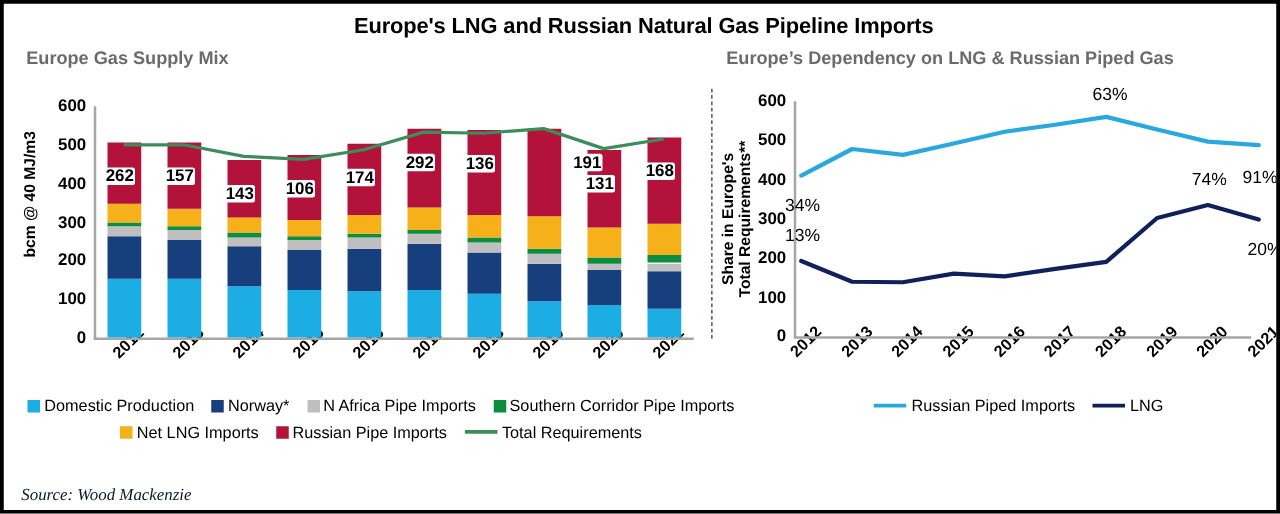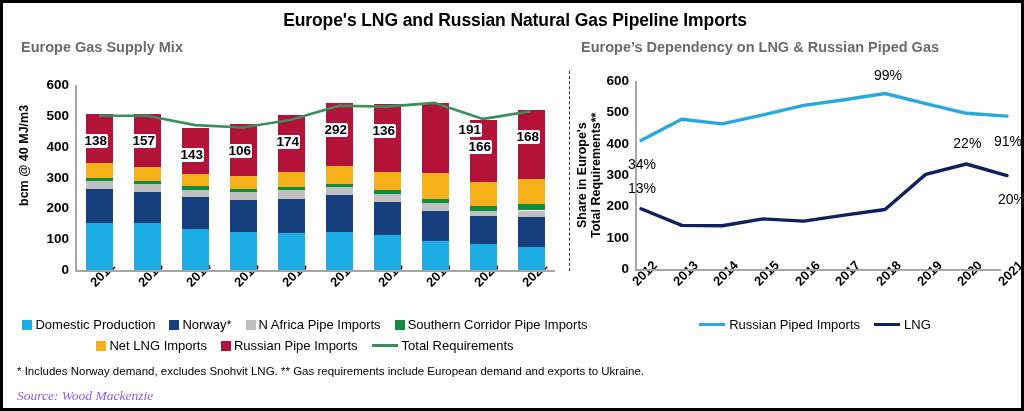--- a/index.html
+++ b/index.html
@@ -36,21 +36,21 @@
             background:#fff;padding:0 1px;white-space:nowrap;line-height:1.05;
             border-radius:2px;}
 
   
   .legrow{position:absolute;width:100%;text-align:center;font-size:13px;color:#000;}
   .legitem{display:inline-block;margin:0 7px;white-space:nowrap;vertical-align:middle;}
   .swatch{display:inline-block;width:10px;height:10px;vertical-align:-1px;margin-right:3px;}
   .lineswatch{display:inline-block;width:26px;height:3px;vertical-align:3px;margin-right:4px;}
 
   .note{position:absolute;left:14px;top:362px;font-size:11.5px;color:#000;}
-  .src{position:absolute;left:14px;top:385px;font-size:13.5px;color:#8b5cf6;
+  .src{position:absolute;left:14px;top:385px;font-size:13.5px;color:#0f172a;
        font-style:italic;font-family:"Liberation Serif",serif;}
 </style>
 </head>
 <body>
 
 <div id="page">
 
   <div class="ttl">Europe's LNG and Russian Natural Gas Pipeline Imports</div>
 
   <div class="sub" id="sub-right">Europe’s Dependency on LNG &amp; Russian Piped Gas</div>
@@ -162,29 +162,29 @@
           <div class="seg" style="background: rgb(191, 191, 191); bottom: 53.3417px; height: 6.16667px;"></div>
           <div class="seg" style="background: rgb(14, 141, 64); bottom: 59.5083px; height: 6.16667px;"></div>
           <div class="seg" style="background: rgb(245, 176, 26); bottom: 65.675px; height: 25.5917px;"></div>
           <div class="seg" style="background: rgb(179, 18, 59); bottom: 91.2667px; height: 68.45px;"></div>
         </div>
       </div>
     <svg id="left-line" style="position:absolute;left:0;top:0;overflow:visible;" width="566" height="310">
         <path d="M 96.0 112.8 L 144.0 112.8 L 192.0 122.1 L 240.0 124.5 L 288.0 116.8 L 336.0 102.7 L 384.0 103.6 L 432.0 99.9 L 480.0 115.9 L 528.0 108.2" fill="none" stroke="#3C8C5C" stroke-width="2.6" stroke-linejoin="round"></path>
       </svg>
     <div id="left-barlabels">
-        <div class="barlabel" style="left: 80.5px; top: 130.983px;">138</div>
+        <div class="barlabel" style="left: 80.5px; top: 130.983px;">262</div>
         <div class="barlabel" style="left: 128.5px; top: 130.983px;">157</div>
         <div class="barlabel" style="left: 176.5px; top: 145.167px; text-align: center;">143</div>
         <div class="barlabel" style="left: 224.5px; top: 141.158px;">106</div>
         <div class="barlabel" style="left: 272.5px; top: 132.217px;">174</div>
         <div class="barlabel" style="left: 320.5px; top: 120.192px;">292</div>
         <div class="barlabel" style="left: 368.5px; top: 121.117px;">136</div>
         <div class="barlabel" style="left: 416.5px; top: 119.883px; margin-left: 38px;">191</div>
-        <div class="barlabel" style="left: 464.5px; top: 136.533px;">166</div>
+        <div class="barlabel" style="left: 464.5px; top: 136.533px;">131</div>
         <div class="barlabel" style="left: 512.5px; top: 127.283px;">168</div>
       </div>
   </div>
 
   <div class="plot" id="right-chart" style="left:566px;top:0;width:458px;height:310px;">
     <div class="ytitle" id="right-ytitle" style="left:6px;top:105px;height:135px;">Share in Europe's Total Requirements**</div>
     <div id="right-yticks">
         <div class="ytick" style="left: 18px; top: 259px;">0</div>
         <div class="ytick" style="left: 18px; top: 227.667px;">100</div>
         <div class="ytick" style="left: 18px; top: 196.333px;">200</div>
@@ -206,28 +206,27 @@
         <div class="xlab" style="left: 426px; top: 275px;">2021</div>
       </div>
     <div class="axisline" id="right-vaxis" style="width: 1.5px; background: rgb(166, 166, 166); left: 66px; top: 78px; height: 189px;"></div>
     <div class="axisline" id="right-haxis" style="height: 2px; background: rgb(166, 166, 166); left: 66px; top: 266px; width: 366px;"></div>
     <svg id="right-lines" style="position:absolute;left:0;top:0;overflow:visible;" width="458" height="310">
         <path d="M 72.0 137.5 L 112.7 116.2 L 153.3 120.9 L 194.0 111.8 L 234.7 102.4 L 275.3 96.8 L 316.0 90.5 L 356.7 100.6 L 397.3 110.3 L 438.0 113.1" fill="none" stroke="#29A8E0" stroke-width="3.4" stroke-linejoin="round" stroke-linecap="round"></path>
         <path d="M 72.0 205.8 L 112.7 222.4 L 153.3 222.8 L 194.0 215.9 L 234.7 218.1 L 275.3 212.1 L 316.0 206.5 L 356.7 171.4 L 397.3 161.0 L 438.0 172.6" fill="none" stroke="#10205C" stroke-width="3.4" stroke-linejoin="round" stroke-linecap="round"></path>
       </svg>
     <div id="right-annots">
         <div class="barlabel" style="background: transparent; font-weight: normal; font-size: 14px; left: 58px; top: 153.533px;">34%</div>
-        <div class="barlabel" style="background: transparent; font-weight: normal; font-size: 14px; left: 304px; top: 64.5333px;">99%</div>
+        <div class="barlabel" style="background: transparent; font-weight: normal; font-size: 14px; left: 304px; top: 64.5333px;">63%</div>
         <div class="barlabel" style="background: transparent; font-weight: normal; font-size: 14px; left: 424px; top: 131.093px;">91%</div>
         <div class="barlabel" style="background: transparent; font-weight: normal; font-size: 14px; left: 58px; top: 177.84px;">13%</div>
-        <div class="barlabel" style="background: transparent; font-weight: normal; font-size: 14px; left: 383.333px; top: 133.033px;">22%</div>
+        <div class="barlabel" style="background: transparent; font-weight: normal; font-size: 14px; left: 383.333px; top: 133.033px;">74%</div>
         <div class="barlabel" style="background: transparent; font-weight: normal; font-size: 14px; left: 428px; top: 188.627px;">20%</div>
       </div>
   </div>
 
   <div class="legrow" id="leg-left-1" style="left:0;top:313px;width:604px;"><span class="legitem"><span class="swatch" style="background: rgb(28, 173, 228);"></span><span>Domestic Production</span></span><span class="legitem"><span class="swatch" style="background: rgb(23, 63, 126);"></span><span>Norway*</span></span><span class="legitem"><span class="swatch" style="background: rgb(191, 191, 191);"></span><span>N Africa Pipe Imports</span></span><span class="legitem"><span class="swatch" style="background: rgb(14, 141, 64);"></span><span>Southern Corridor Pipe Imports</span></span></div>
   <div class="legrow" id="leg-left-2" style="left:0;top:334px;width:604px;"><span class="legitem"><span class="swatch" style="background: rgb(245, 176, 26);"></span><span>Net LNG Imports</span></span><span class="legitem"><span class="swatch" style="background: rgb(179, 18, 59);"></span><span>Russian Pipe Imports</span></span><span class="legitem"><span class="lineswatch" style="background: rgb(60, 140, 92);"></span><span>Total Requirements</span></span></div>
   <div class="legrow" id="leg-right" style="left:600px;top:313px;width:424px;"><span class="legitem"><span class="lineswatch" style="background: rgb(41, 168, 224);"></span><span>Russian Piped Imports</span></span><span class="legitem"><span class="lineswatch" style="background: rgb(16, 32, 92);"></span><span>LNG</span></span></div>
 
-  <div class="note">* Includes Norway demand, excludes Snohvit LNG. ** Gas requirements include European demand and exports to Ukraine.</div>
   <div class="src">Source: Wood Mackenzie</div>
 
 </div>
 
 </body></html>

